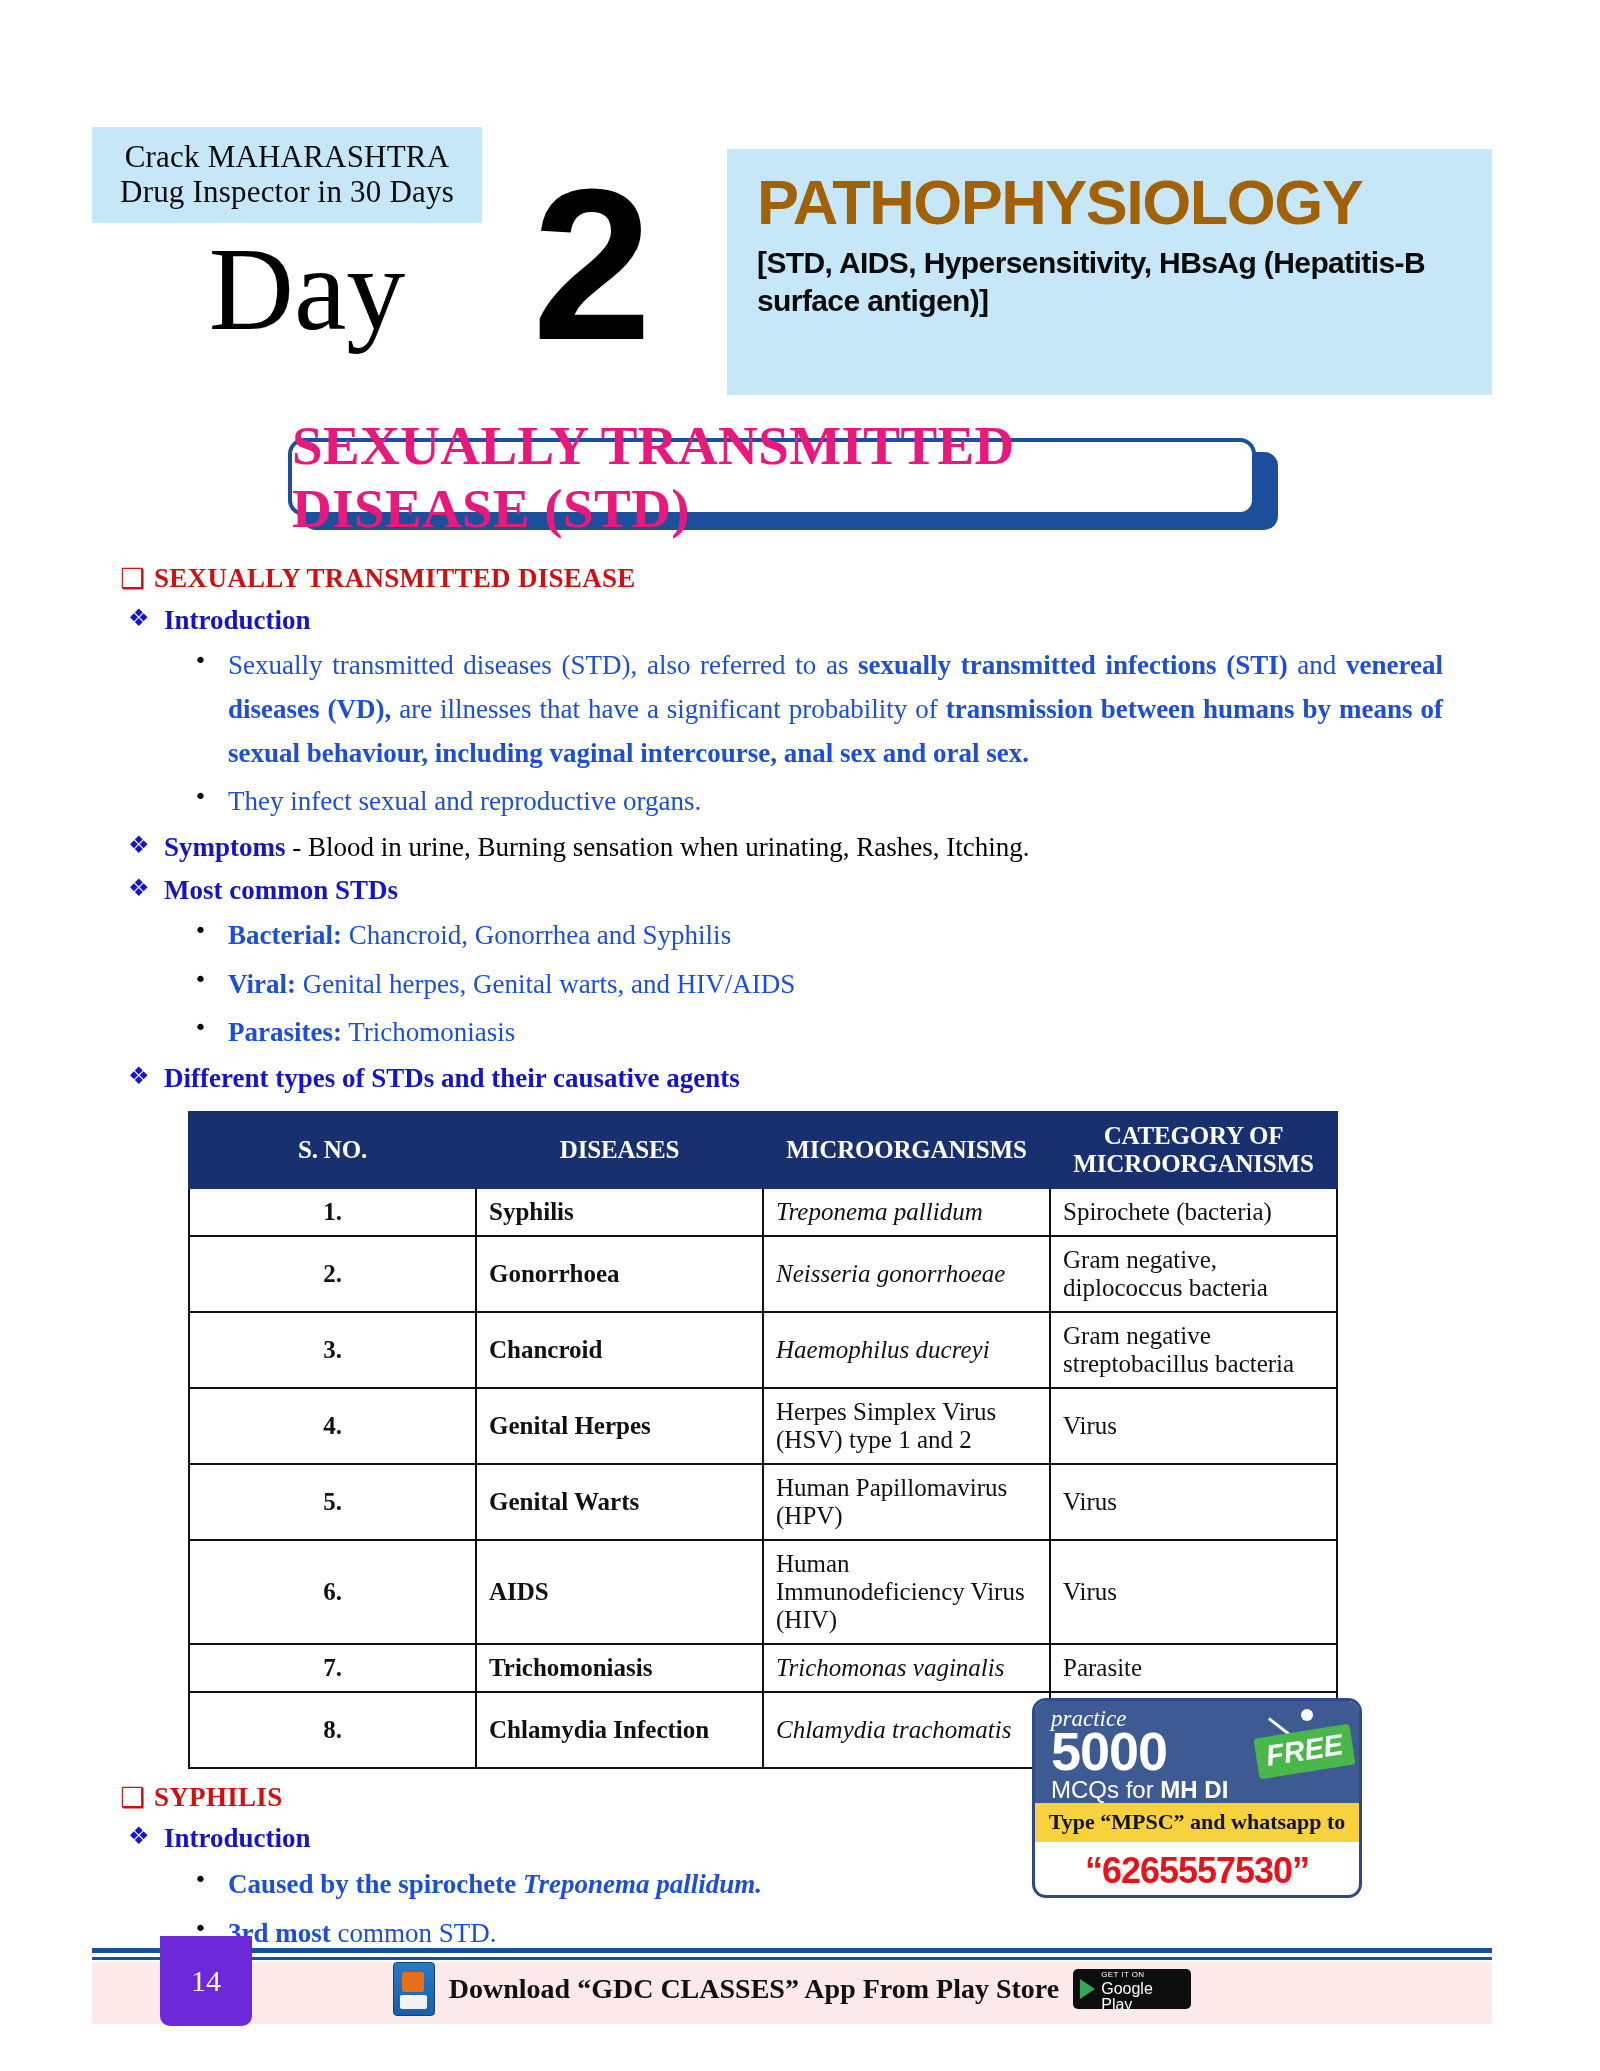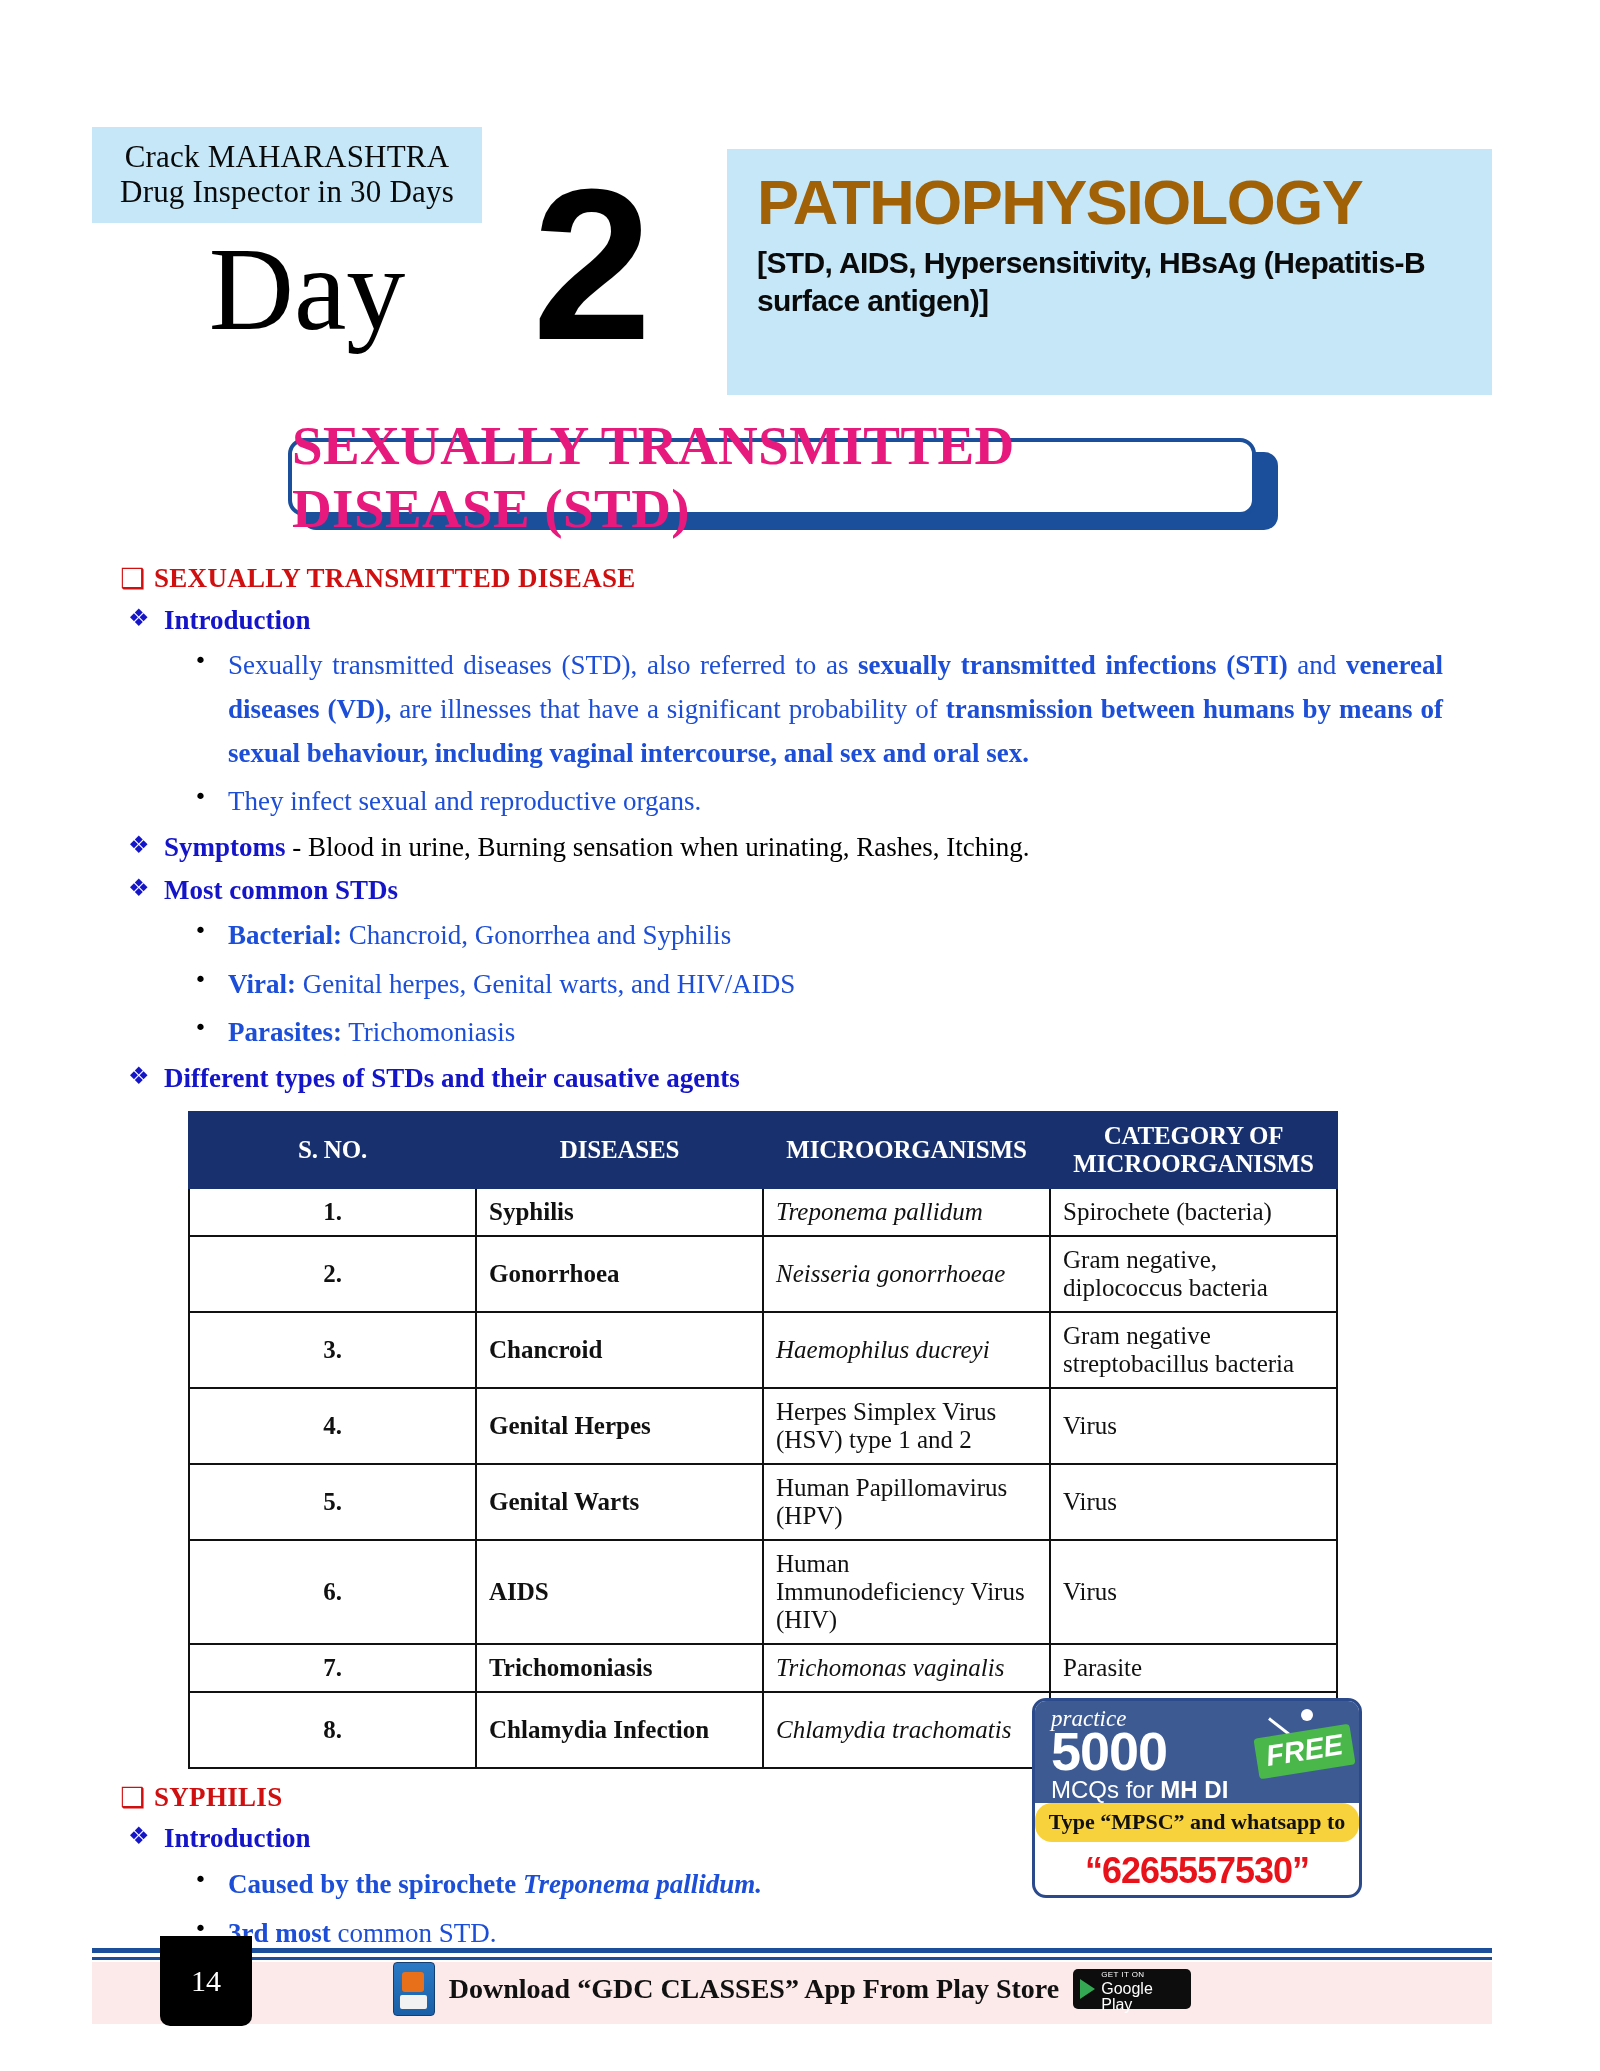--- a/index.html
+++ b/index.html
@@ -348,21 +348,20 @@
     transform-origin: left center;
   }
   .promo-yellow {
     background: #f7d23c;
     text-align: center;
     font-family: "Liberation Serif", serif;
     font-weight: bold;
     font-size: 22px;
     color: #111;
     padding: 6px 0 7px 0;
-    border-radius: 17px;
   }
   .promo-phone {
     text-align: center;
     font-family: "Liberation Sans", sans-serif;
     font-weight: bold;
     font-size: 36px;
     color: #e8131a;
     padding: 8px 0 0 0;
     letter-spacing: -1px;
   }
@@ -401,21 +400,21 @@
     display: flex;
     align-items: flex-start;
     justify-content: center;
   }
   .footer-pagebox {
     position: absolute;
     left: 68px;
     top: -12px;
     width: 92px;
     height: 90px;
-    background: #000000;
+    background: #6d28d9;
     border-radius: 0 0 10px 10px;
     color: #ffffff;
     font-family: "Liberation Serif", serif;
     font-size: 30px;
     display: flex;
     align-items: center;
     justify-content: center;
     z-index: 3;
   }
   .footer-inner {

